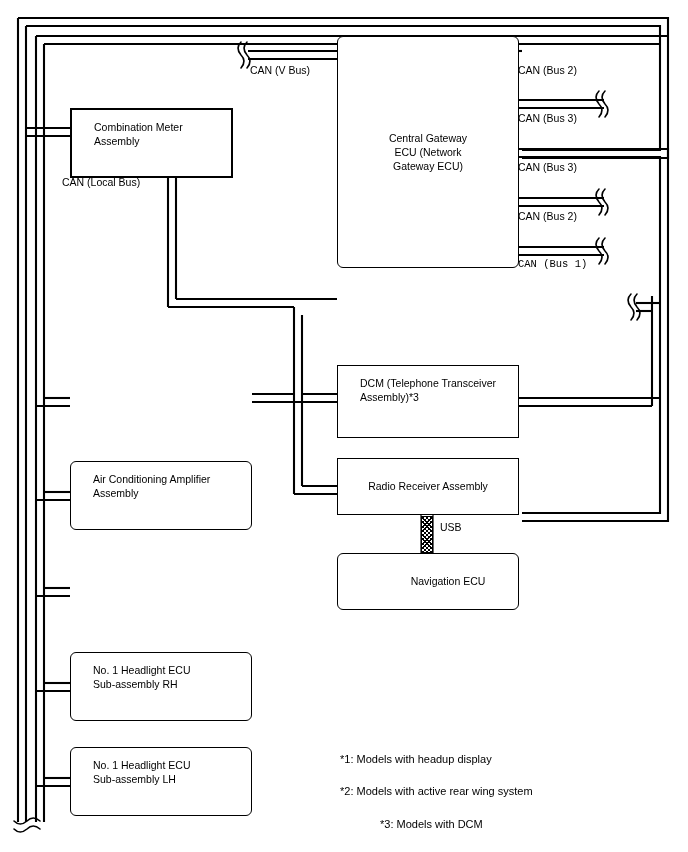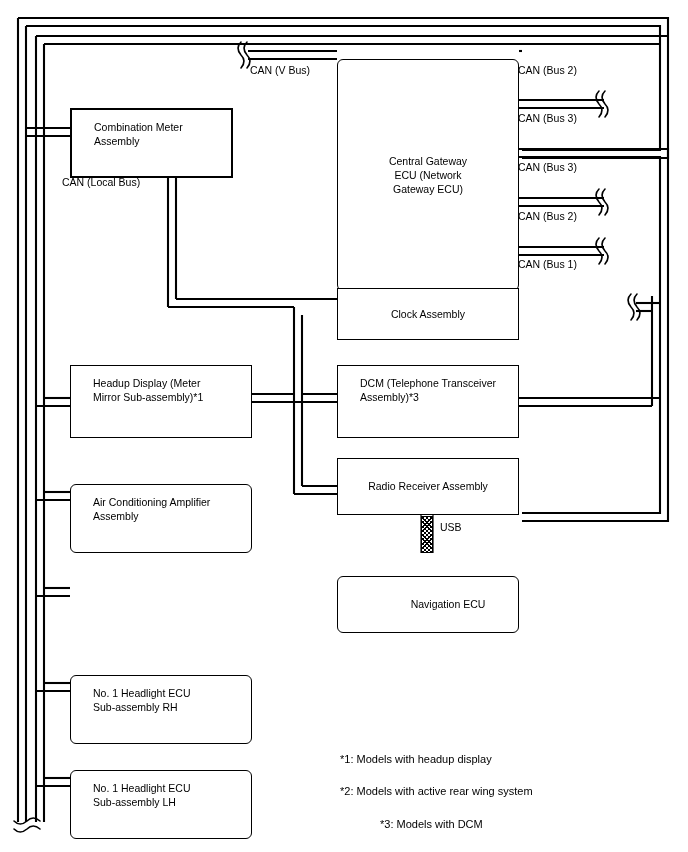--- a/index.html
+++ b/index.html
@@ -7,21 +7,21 @@
     position:relative;width:688px;height:852px;
     background:#ffffff;overflow:hidden;
     font-family:"Liberation Sans","DejaVu Sans",sans-serif;
   }
   svg#wires{position:absolute;left:0;top:0;width:688px;height:852px;}
   .node{
     position:absolute;box-sizing:border-box;
     background:#ffffff;border:1px solid #000000;
     display:flex;align-items:flex-start;
   }
-  .node.rounded{border-radius:6px;margin-top:23px;}
+  .node.rounded{border-radius:6px;}
   .node.bold{border-width:2.6px;}
   .node .lbl{
     font-size:10.5px;line-height:14.2px;color:#000000;
     white-space:pre-line;width:100%;
   }
   .node.pad-tl .lbl{padding:10px 0 0 22px;}
   .node.pad-ctr{align-items:center;justify-content:center;}
   .node.pad-ctr .lbl{text-align:center;padding:0 8px;}
   .buslabel{
     position:absolute;font-size:10.5px;line-height:13px;
@@ -148,28 +148,21 @@
     <span class="lbl">Combination Meter
 Assembly</span>
   </div>
 
   <div class="node rounded pad-ctr" style="left:337px;top:36px;width:182px;height:232px;">
     <span class="lbl">Central Gateway
 ECU (Network
 Gateway ECU)</span>
   </div>
 
-  <div class="node pad-ctr" style="left:337px;top:288px;width:182px;height:52px;">
-    <span class="lbl">Clock Assembly</span>
-  </div>
-
-  <div class="node pad-tl" style="left:70px;top:365px;width:182px;height:73px;">
-    <span class="lbl">Headup Display (Meter
-Mirror Sub-assembly)*1</span>
-  </div>
+
 
   <div class="node pad-tl" style="left:337px;top:365px;width:182px;height:73px;">
     <span class="lbl">DCM (Telephone Transceiver
 Assembly)*3</span>
   </div>
 
   <div class="node rounded pad-tl" style="left:70px;top:461px;width:182px;height:69px;">
     <span class="lbl">Air Conditioning Amplifier
 Assembly</span>
   </div>
@@ -198,21 +191,21 @@
   <div class="buslabel" style="left:250px;top:64px;"><span>CAN (V Bus)</span></div>
 
   <div class="buslabel" style="left:518px;top:64px;"><span>CAN (Bus 2)</span></div>
 
   <div class="buslabel" style="left:518px;top:112px;"><span>CAN (Bus 3)</span></div>
 
   <div class="buslabel" style="left:518px;top:161px;"><span>CAN (Bus 3)</span></div>
 
   <div class="buslabel" style="left:518px;top:210px;"><span>CAN (Bus 2)</span></div>
 
-  <div class="buslabel" style="left:518px;top:258px;"><span>CAN (Bus 1)</span></div>
+  <div class="buslabel" style="left:518px;top:258px;font-family:Liberation Mono, monospace;"><span>CAN (Bus 1)</span></div>
 
   <div class="buslabel" style="left:62px;top:176px;"><span>CAN (Local Bus)</span></div>
 
   <div class="buslabel" style="left:440px;top:521px;"><span>USB</span></div>
 
   <div class="note" style="left:340px;top:753px;"><span>*1: Models with headup display</span></div>
 
   <div class="note" style="left:340px;top:785px;"><span>*2: Models with active rear wing system</span></div>
 
   <div class="note" style="left:340px;top:818px;margin-left:40px;"><span>*3: Models with DCM</span></div>

